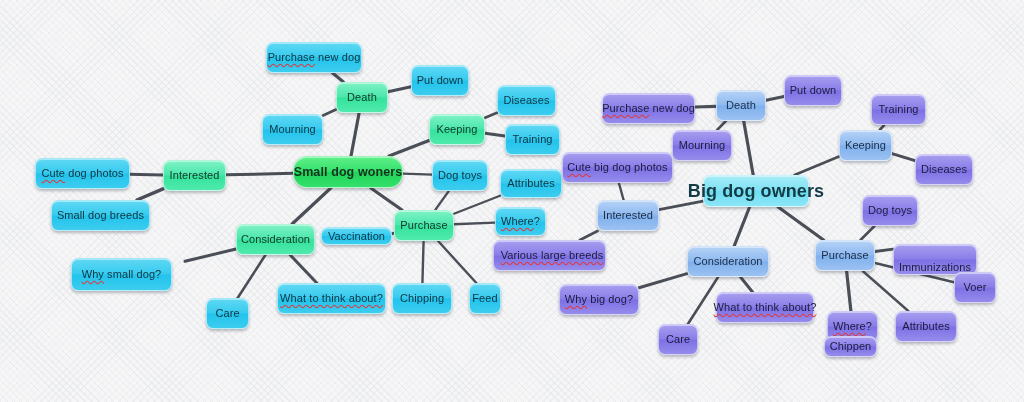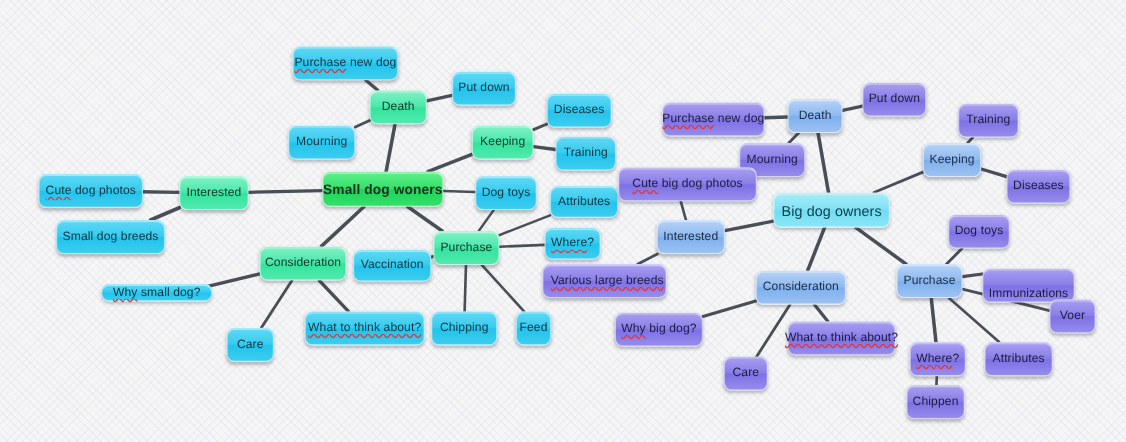--- a/index.html
+++ b/index.html
@@ -54,21 +54,22 @@
     background: linear-gradient(180deg, #7ff2c4 0%, #4ae7ab 48%, #34e39c 52%, #50eaae 100%);
     color: #123528;
   }
   .t-cyan {
     background: linear-gradient(180deg, #5fd8f4 0%, #37cbef 48%, #22c3ec 52%, #3dcdef 100%);
     color: #0f3440;
   }
   .t-cyan-root {
     background: linear-gradient(180deg, #a6ecf8 0%, #7fe2f4 48%, #6eddf2 52%, #8ce6f6 100%);
     color: #123b46;
-    font-size: 13px;
+    font-size: 18px;
+    font-weight: bold;
   }
   .t-blue-mid {
     background: linear-gradient(180deg, #b4d2f6 0%, #8fbaf0 48%, #7fb0ed 52%, #9cc2f2 100%);
     color: #1b2c45;
   }
   .t-purple {
     background: linear-gradient(180deg, #a79ef0 0%, #8a7ee8 48%, #7d70e5 52%, #968ceb 100%);
     color: #1d1b3d;
   }
   
@@ -148,45 +149,45 @@
       </div>
       <div class="node t-cyan" style="left: 505px; top: 124px; width: 55px; height: 31px;">
         <span>Training</span>
       </div>
       <div class="node t-cyan" style="left: 35px; top: 158px; width: 95px; height: 31px;">
         <span><span class="sq">Cute</span> dog photos</span>
       </div>
       <div class="node t-green-mid" style="left: 163px; top: 160px; width: 63px; height: 31px;">
         <span>Interested</span>
       </div>
-      <div class="node t-green-root" style="left: 293px; top: 156px; width: 110px; height: 32px;">
+      <div class="node t-green-root" style="left: 293px; top: 156px; width: 110px; height: 32px; border-radius: 14px;">
         <span>Small dog woners</span>
       </div>
       <div class="node t-cyan" style="left: 51px; top: 200px; width: 99px; height: 31px;">
         <span>Small dog breeds</span>
       </div>
       <div class="node t-cyan" style="left: 432px; top: 160px; width: 56px; height: 31px;">
         <span>Dog toys</span>
       </div>
       <div class="node t-cyan" style="left: 500px; top: 169px; width: 62px; height: 29px;">
         <span>Attributes</span>
       </div>
       <div class="node t-cyan" style="left: 495px; top: 207px; width: 51px; height: 29px;">
         <span><span class="sq">Where</span>?</span>
       </div>
       <div class="node t-green-mid" style="left: 394px; top: 210px; width: 60px; height: 31px;">
         <span>Purchase</span>
       </div>
       <div class="node t-green-mid" style="left: 236px; top: 224px; width: 79px; height: 31px;">
         <span>Consideration</span>
       </div>
-      <div class="node t-cyan" style="left: 321px; top: 227px; width: 71px; height: 29px;">
+      <div class="node t-cyan" style="left: 321px; top: 227px; width: 71px; height: 18px;">
         <span>Vaccination</span>
       </div>
-      <div class="node t-cyan" style="left: 92px; top: 258px; width: 101px; height: 16px;">
+      <div class="node t-cyan" style="left: 71px; top: 258px; width: 101px; height: 33px;">
         <span><span class="sq">Why</span> small dog?</span>
       </div>
       <div class="node t-cyan" style="left: 277px; top: 283px; width: 109px; height: 31px;">
         <span class="sq">What to think about?</span>
       </div>
       <div class="node t-cyan" style="left: 392px; top: 283px; width: 60px; height: 31px;">
         <span>Chipping</span>
       </div>
       <div class="node t-cyan" style="left: 469px; top: 283px; width: 32px; height: 31px;">
         <span>Feed</span>
@@ -208,21 +209,21 @@
       </div>
       <div class="node t-purple" style="left: 871px; top: 94px; width: 55px; height: 31px;">
         <span>Training</span>
       </div>
       <div class="node t-blue-mid" style="left: 839px; top: 130px; width: 53px; height: 31px;">
         <span>Keeping</span>
       </div>
       <div class="node t-purple" style="left: 915px; top: 154px; width: 58px; height: 31px;">
         <span>Diseases</span>
       </div>
-      <div class="node t-purple" style="left: 562px; top: 152px; width: 126px; height: 31px;">
+      <div class="node t-purple" style="left: 562px; top: 152px; width: 111px; height: 31px;">
         <span><span class="sq">Cute</span> big dog photos</span>
       </div>
       <div class="node t-blue-mid" style="left: 597px; top: 200px; width: 62px; height: 31px;">
         <span>Interested</span>
       </div>
       <div class="node t-cyan-root" style="left: 703px; top: 175px; width: 106px; height: 32px;">
         <span>Big dog owners</span>
       </div>
       <div class="node t-purple" style="left: 493px; top: 240px; width: 113px; height: 31px; padding-left: 14px;">
         <span class="sq">Various large breeds</span>
@@ -250,17 +251,17 @@
       </div>
       <div class="node t-purple" style="left: 658px; top: 324px; width: 40px; height: 31px;">
         <span>Care</span>
       </div>
       <div class="node t-purple" style="left: 827px; top: 311px; width: 51px; height: 31px;">
         <span><span class="sq">Where</span>?</span>
       </div>
       <div class="node t-purple" style="left: 895px; top: 311px; width: 62px; height: 31px;">
         <span>Attributes</span>
       </div>
-      <div class="node t-purple" style="left: 824px; top: 350px; width: 53px; height: 31px;">
+      <div class="node t-purple" style="left: 824px; top: 336px; width: 53px; height: 21px;">
         <span>Chippen</span>
       </div>
     </div>
 </div>
 
 </body></html>

